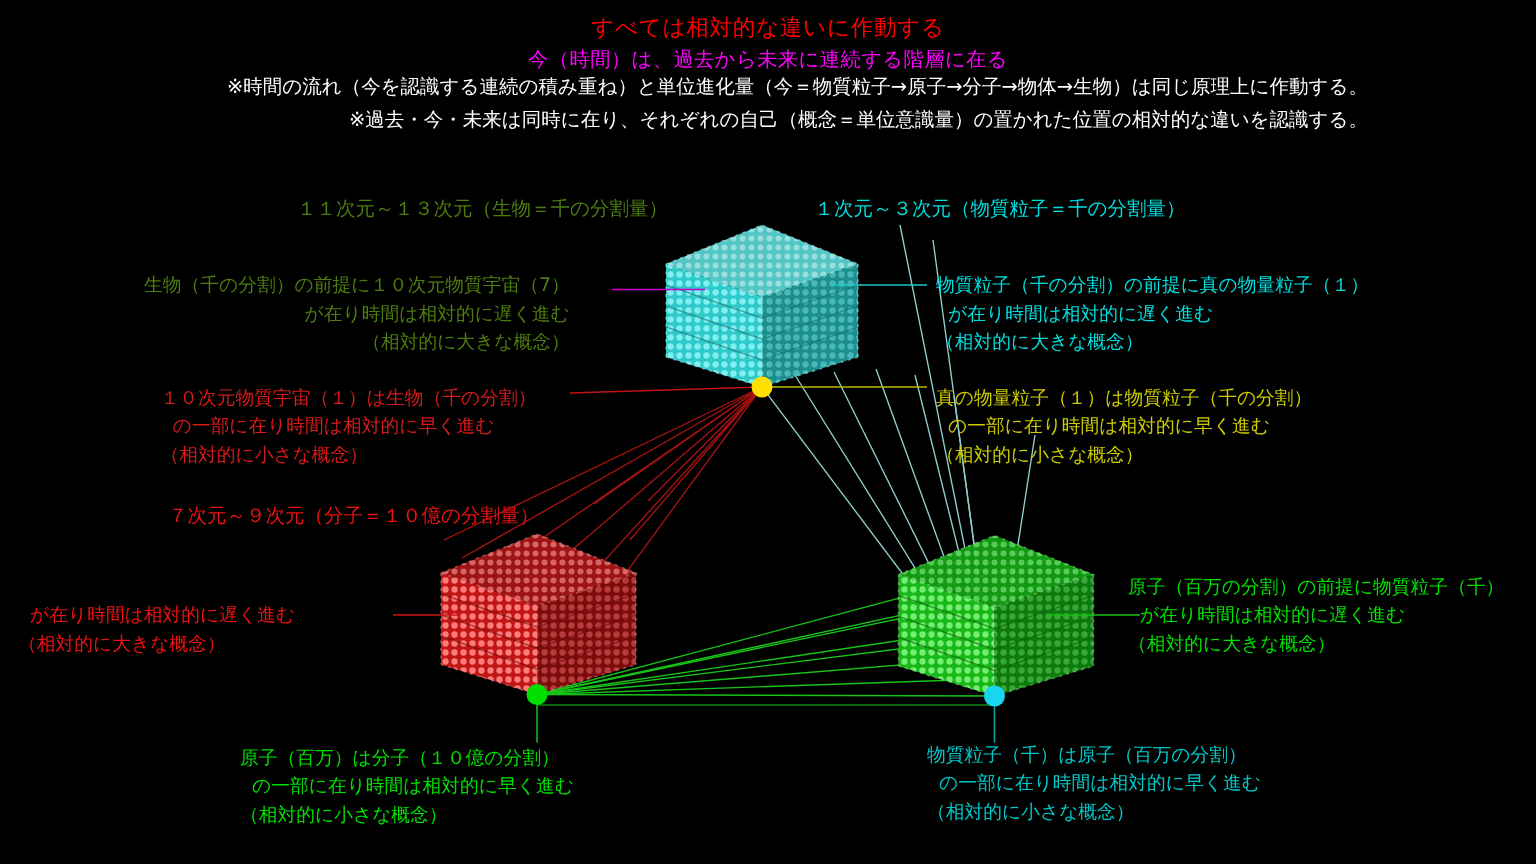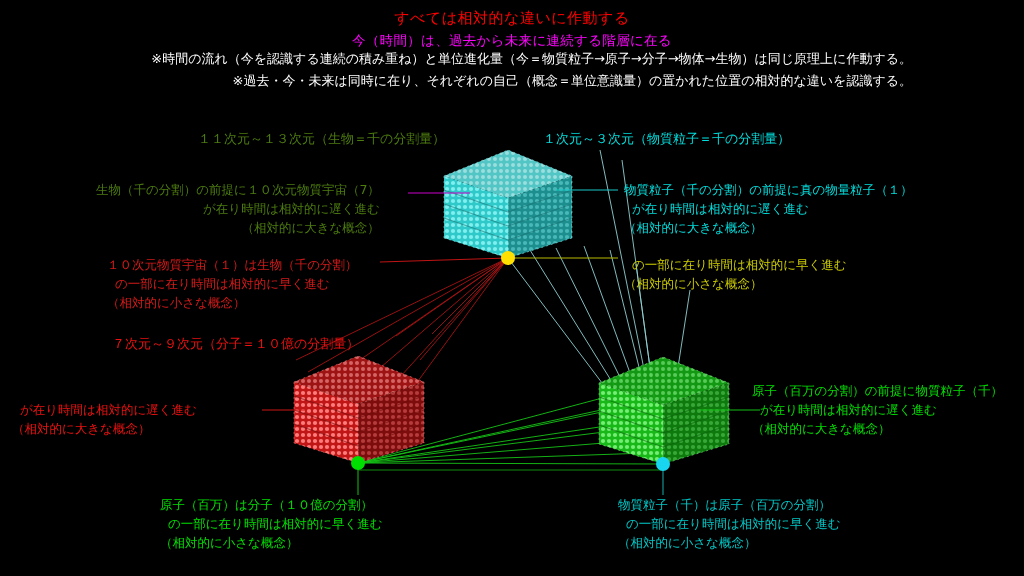--- a/index.html
+++ b/index.html
@@ -294,20 +294,21 @@
     <div>（相対的に小さな概念）</div>
   </div>
 
   <div class="ann c-cyan" style="left:624px; top:180px;">
     <div>物質粒子（千の分割）の前提に真の物量粒子（１）</div>
     <div class="l2">が在り時間は相対的に遅く進む</div>
     <div>（相対的に大きな概念）</div>
   </div>
 
   <div class="ann c-yellow" style="left:624px; top:255px;">
+    <div>真の物量粒子（１）は物質粒子（千の分割）</div>
     <div class="l2">の一部に在り時間は相対的に早く進む</div>
     <div>（相対的に小さな概念）</div>
   </div>
 
   <div class="ann c-red2" style="left:12px; top:400px;">
     <div class="l2">が在り時間は相対的に遅く進む</div>
     <div>（相対的に大きな概念）</div>
   </div>
 
   <div class="ann c-brightgreen" style="left:752px; top:381px;">
@@ -315,19 +316,19 @@
     <div class="l2">が在り時間は相対的に遅く進む</div>
     <div>（相対的に大きな概念）</div>
   </div>
 
   <div class="ann c-brightgreen" style="left:160px; top:495px;">
     <div>原子（百万）は分子（１０億の分割）</div>
     <div class="l2">の一部に在り時間は相対的に早く進む</div>
     <div>（相対的に小さな概念）</div>
   </div>
 
-  <div class="ann c-cyan2" style="left:618px; top:495px;">
+  <div class="ann c-cyan2" style="left:618px; top:495px;font-family:Liberation Mono, monospace;">
     <div>物質粒子（千）は原子（百万の分割）</div>
     <div class="l2">の一部に在り時間は相対的に早く進む</div>
     <div>（相対的に小さな概念）</div>
   </div>
 
 </div>
 
 </body></html>

